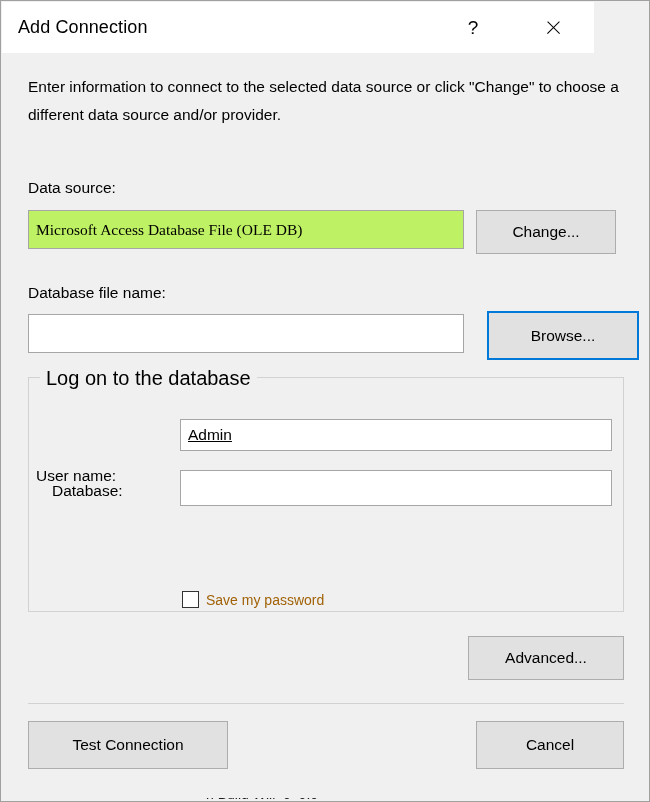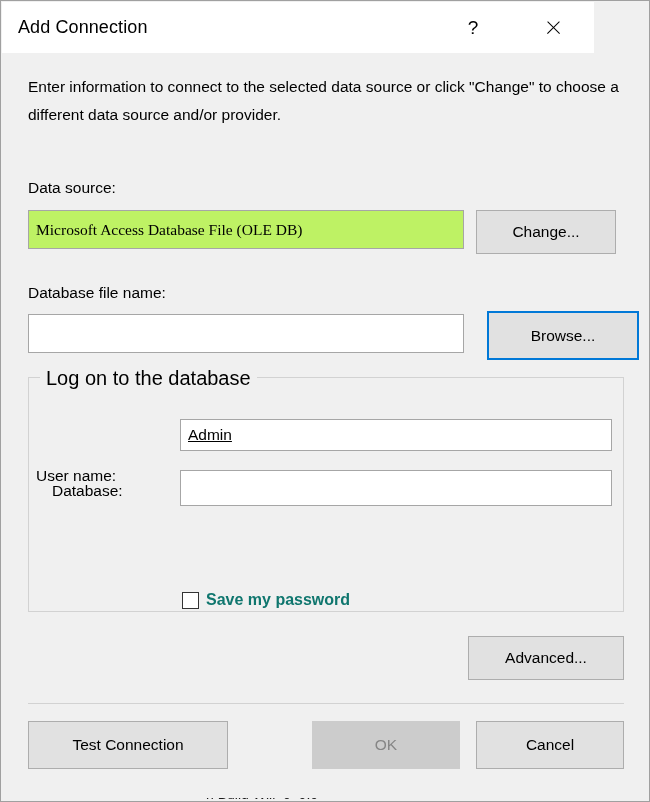--- a/index.html
+++ b/index.html
@@ -171,24 +171,23 @@
   .checkbox-box {
     width: 17px;
     height: 17px;
     box-sizing: border-box;
     border: 1px solid #333333;
     background: #ffffff;
     margin-right: 7px;
     flex: 0 0 auto;
   }
   .checkbox-label {
-    font-size: 16px;
-    color: #0f766e;
-    white-space: nowrap;
-    font-weight: bold;
+    font-size: 14px;
+    color: #a16207;
+    white-space: nowrap;
   }
 
   .separator {
     position: absolute;
     left: 26px;
     top: 650px;
     width: 596px;
     height: 1px;
     background: #d2d2d2;
   }
@@ -252,21 +251,20 @@
     <div class="checkbox-row">
       <span class="checkbox-box"></span>
       <span class="checkbox-label">Save my password</span>
     </div>
 
     <button class="btn" style="left:466px; top:583px; width:156px; height:44px;">Advanced...</button>
 
     <div class="separator"></div>
 
     <button class="btn" style="left:26px; top:668px; width:200px; height:48px;">Test Connection</button>
-    <button class="btn disabled" style="left:310px; top:668px; width:148px; height:48px;">OK</button>
     <button class="btn" style="left:474px; top:668px; width:148px; height:48px;">Cancel</button>
   </div>
 
   <div class="bg-sliver">
     <span class="bg-sliver-text">n  Build Will_0_0.0</span>
   </div>
 
 </div>
 
 </body></html>

